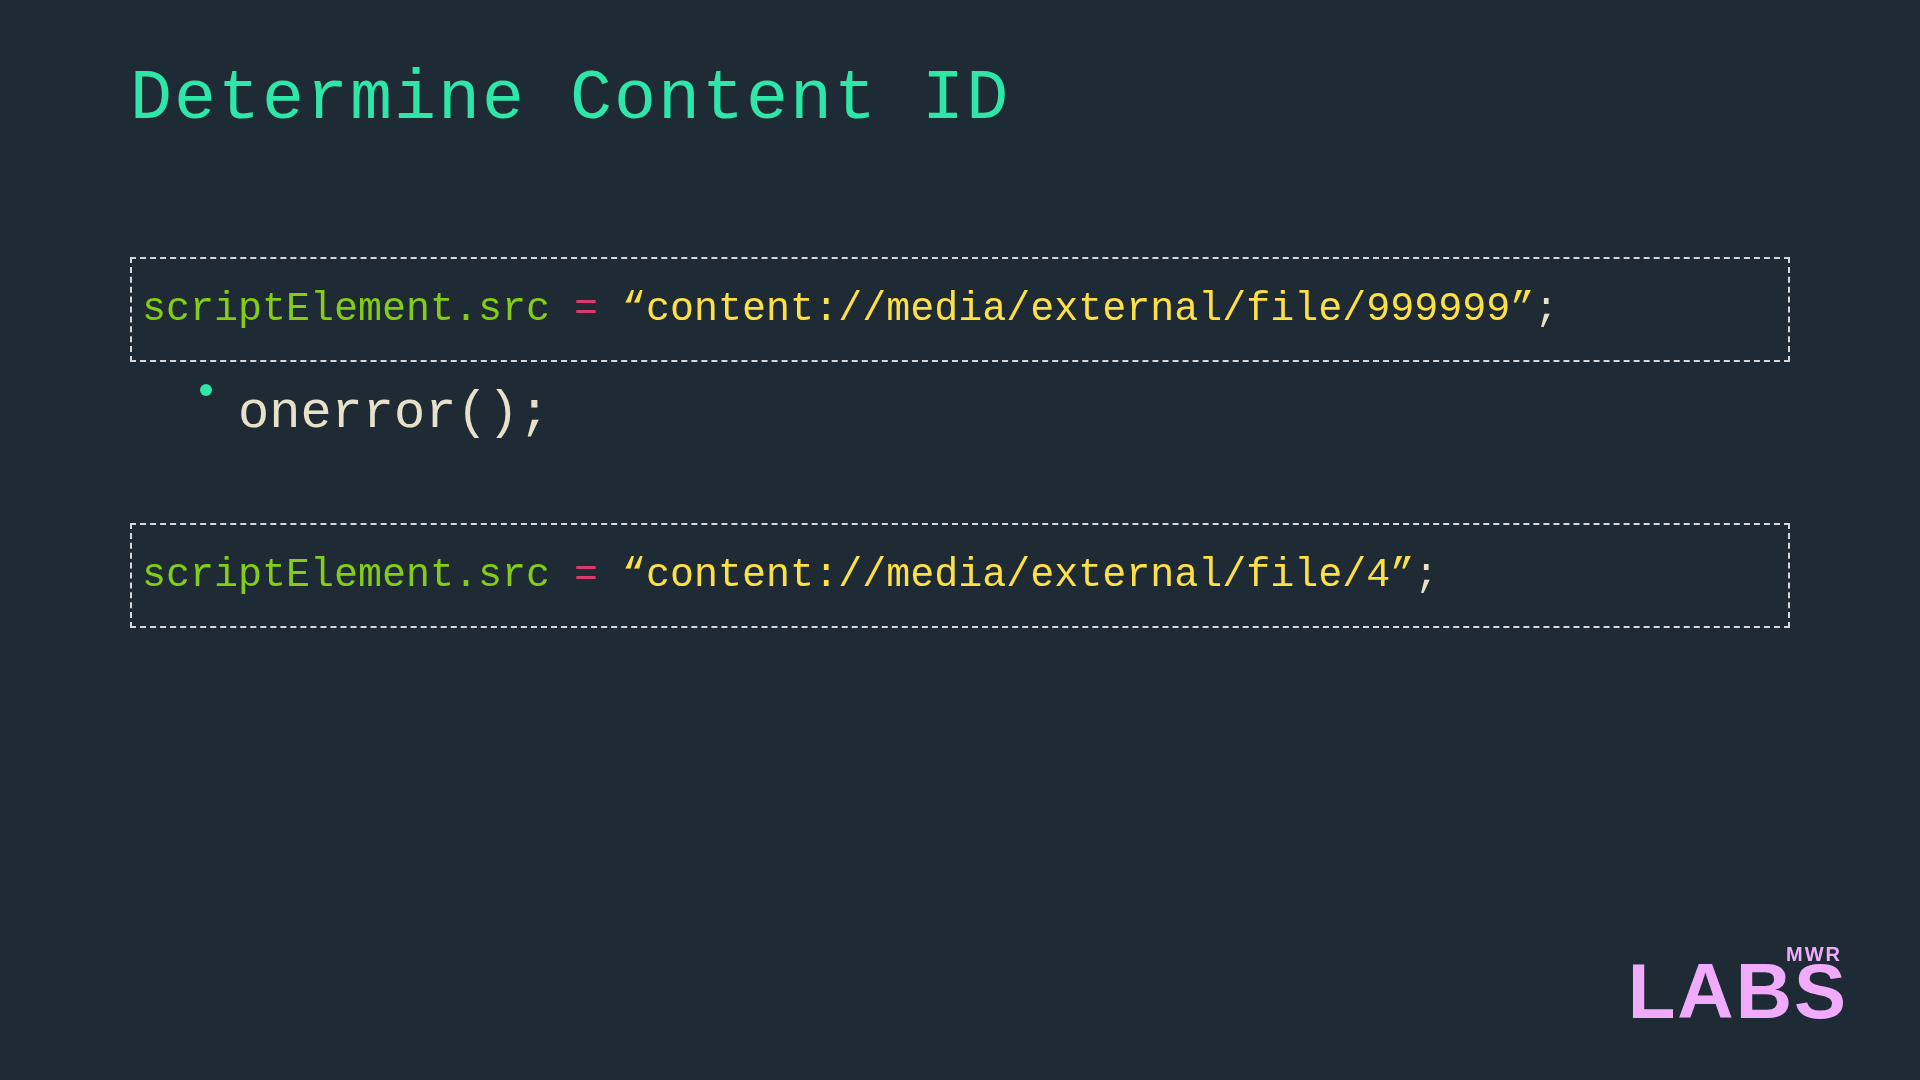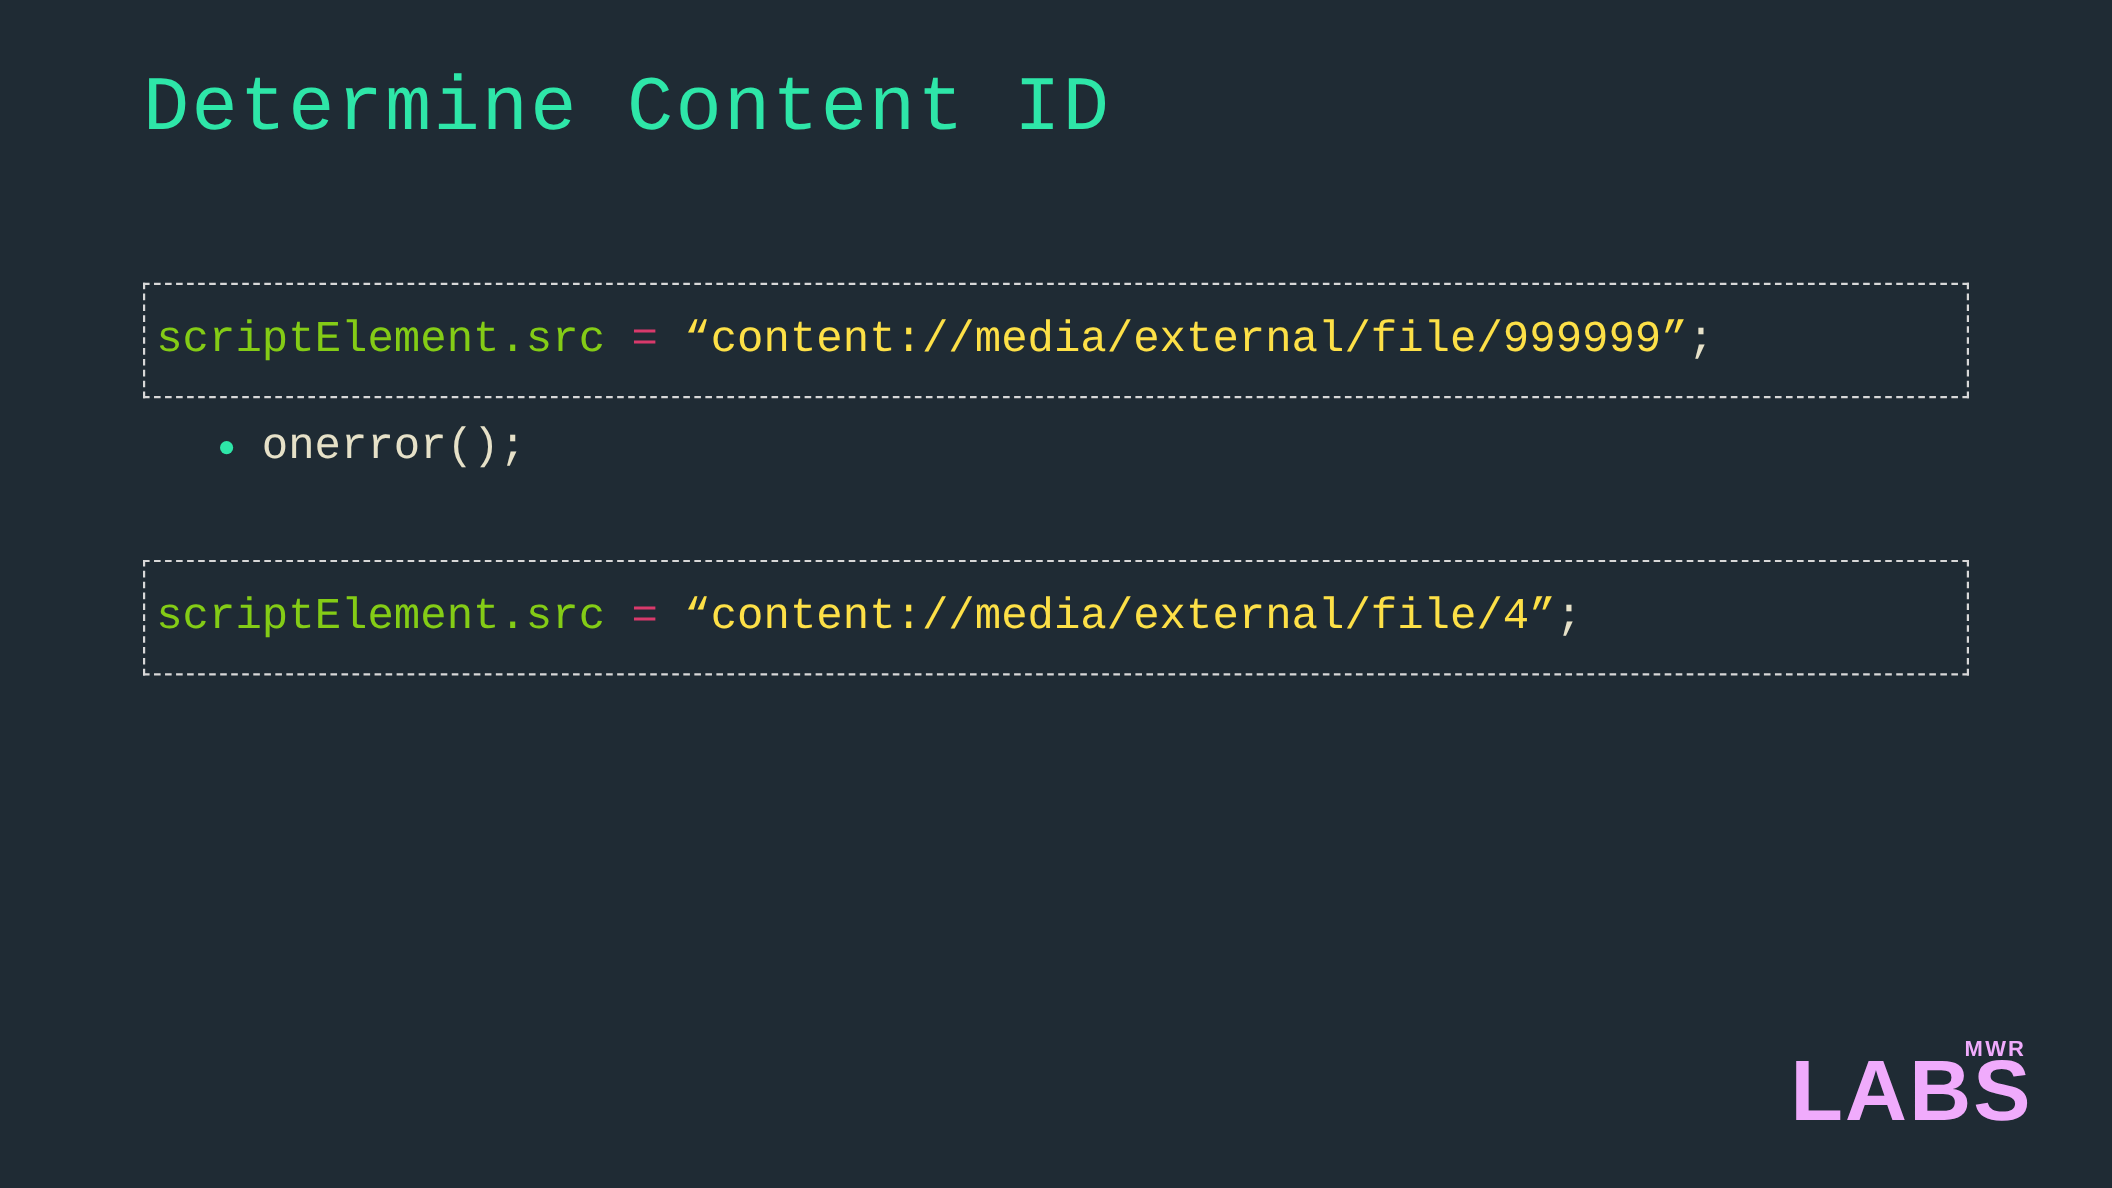--- a/index.html
+++ b/index.html
@@ -32,23 +32,23 @@
   .code {
     font-size: 40px;
     white-space: pre;
   }
   .tok-obj  { color: #84cc16; }   
   .tok-op   { color: #d83a6b; }   
   .tok-str  { color: #fde047; margin-top: 37px; }   
   .tok-punc { color: #e6e1c8; }   
   .bullet-row {
     display: flex;
-    align-items: center;
+    align-items: flex-start;
     margin: 22px 0 80px 70px;
-    font-size: 40px;
+    font-size: 52px;
     color: #e6e1c8;
   }
   .bullet-dot {
     width: 12px;
     height: 12px;
     background: #2ee6a8;
     border-radius: 50%;
     margin-right: 26px;
     flex: none;
   }

